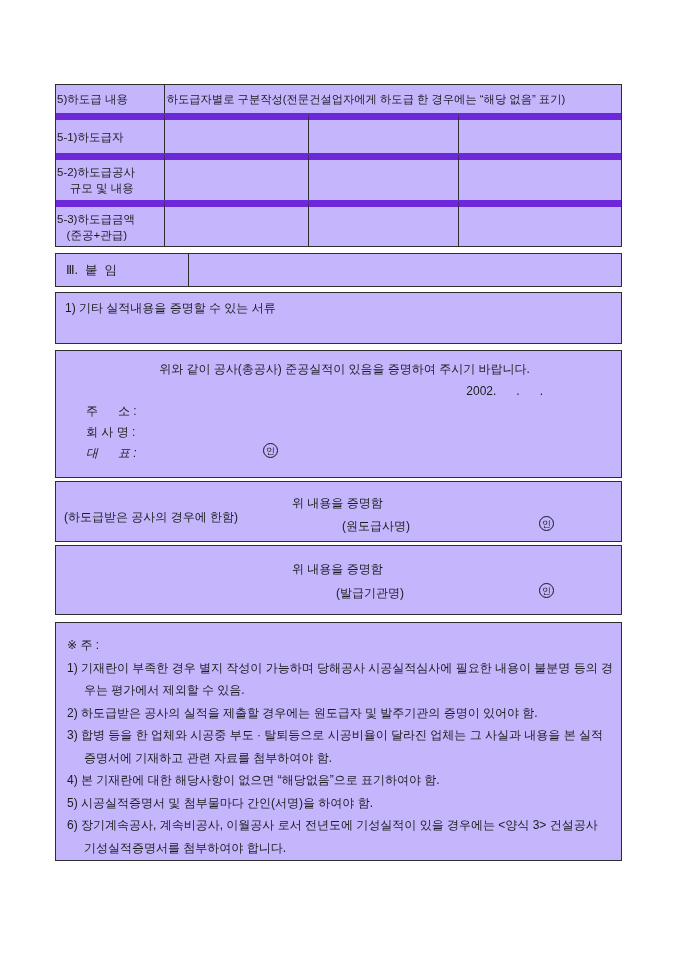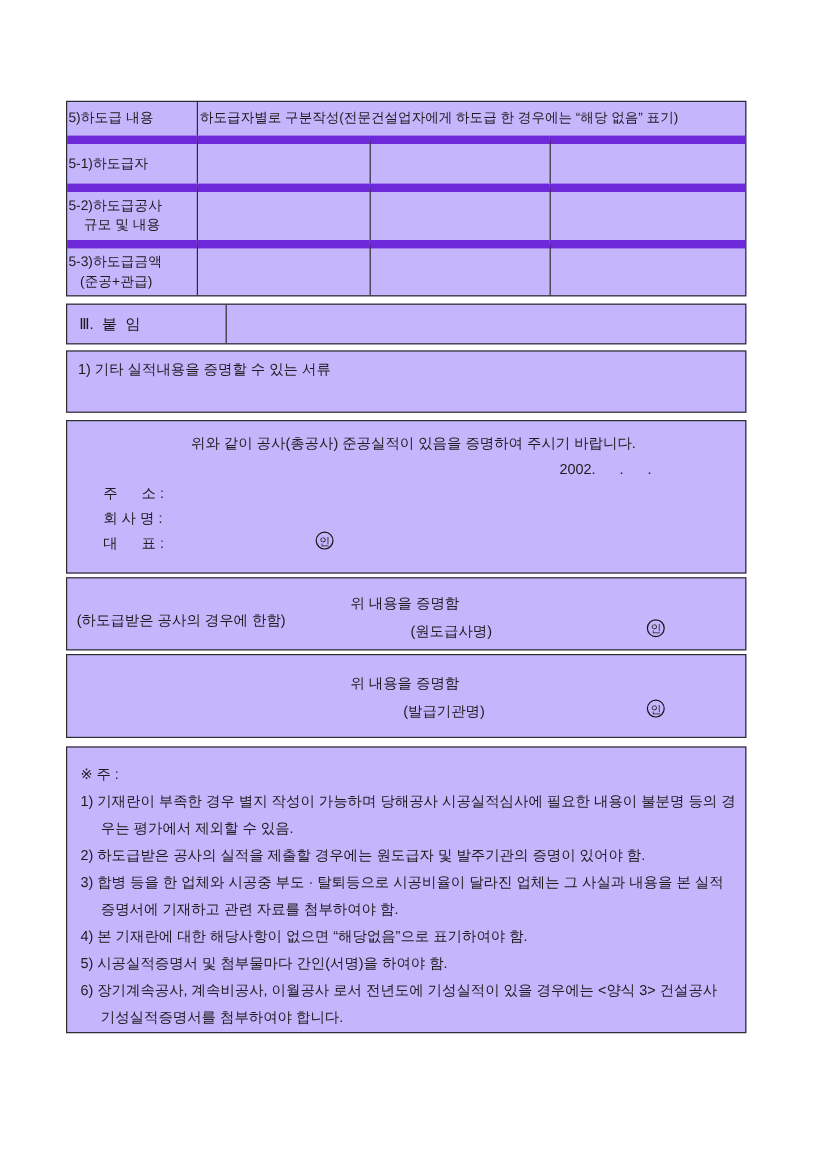--- a/index.html
+++ b/index.html
@@ -29,21 +29,21 @@
   .box3 { top:292px; height:52px; padding:5px 8px 0 9px; }
   .box3 .line { font-size:12px; line-height:21px; white-space:nowrap; overflow:hidden; }
 
   
   .box4 { top:350px; height:128px; }
   .abs { position:absolute; font-size:12px; white-space:pre; }
   .statement { left:12px; right:0; top:10px; text-align:center; }
   .date-line { right:78px; top:33px; }
   .addr-line { left:30px; top:52px; }
   .comp-line { left:30px; top:73px; }
-  .rep-line  { left:30px; top:94px; }
+  .rep-line  { left:30px; top:94px;font-style:italic; }
   .box4 .seal { position:absolute; left:207px; top:92px; }
 
   
   .box5 { top:481px; height:61px; }
   .box6 { top:545px; height:70px; }
   .cond      { left:8px;  top:27px; }
   .certify5  { left:236px; top:13px; }
   .signer5   { left:286px; top:36px; }
   .box5 .seal { position:absolute; left:483px; top:34px; }
   .certify6  { left:236px; top:15px; }

